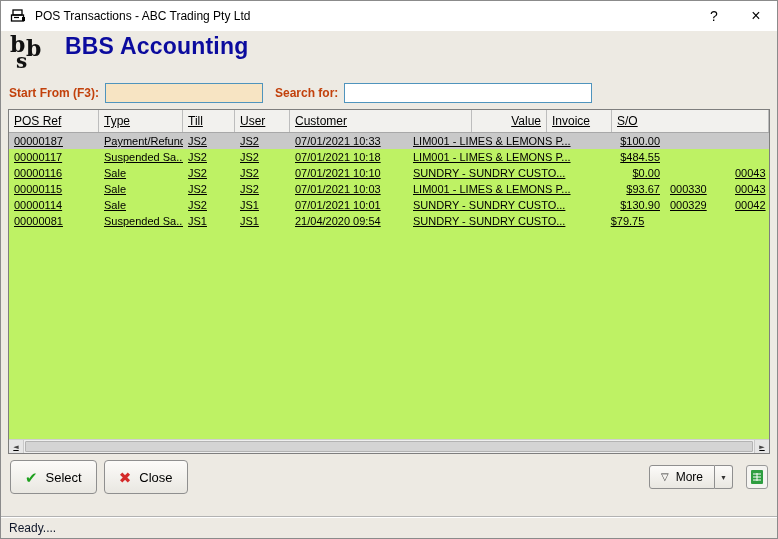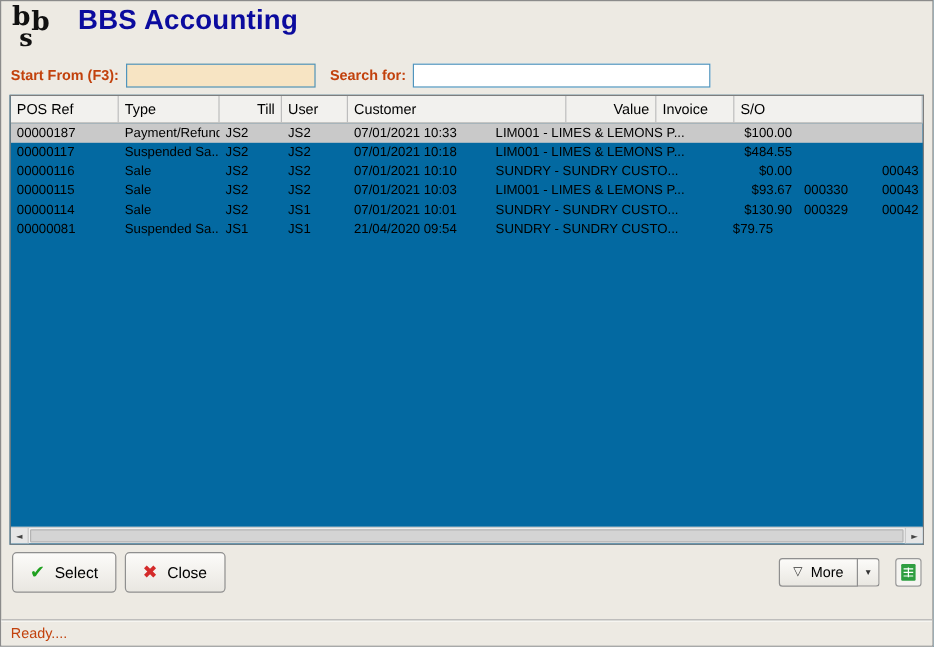--- a/index.html
+++ b/index.html
@@ -58,22 +58,22 @@
     height:20px; border:1px solid #4f94bd; font-size:12px;
     padding:0 4px; font-family:"Liberation Sans", sans-serif; outline:none;
   }
   .start-from-input { width:158px; margin-left:6px; background:#f7e4c3; }
   .search-label { margin-left:12px; }
   .search-input { width:248px; margin-left:6px; background:#ffffff; }
 
   
   .table-wrap {
     margin:0 7px; flex:1 1 auto;
-    background:#0369a1; border:1px solid #7e7e7e;
-    display:flex; flex-direction:column; overflow:hidden;
+    background:#bef264; border:1px solid #7e7e7e;
+    display:flex; flex-direction:column; overflow:hidden;text-decoration:underline;
   }
   .thead {
     display:flex; height:23px; flex:0 0 auto;
     background:#f2f1ee; border-bottom:1px solid #a8a8a8;
   }
   .th {
     font-size:12px; color:#000;
     line-height:22px; padding:0 5px;
     border-right:1px solid #bdbdbd;
     white-space:nowrap; overflow:hidden; flex:0 0 auto;
@@ -154,27 +154,42 @@
   .bottom-gap { flex:0 0 auto; height:16px; }
 
   
   .statusbar {
     flex:0 0 auto; height:22px;
     border-top:1px solid #b2b2b2;
     box-shadow:inset 0 1px 0 #ffffff;
     display:flex; align-items:center;
     padding-left:8px; background:#edeae3;
   }
-  .statusbar span { font-size:12px; color:#c2410c; }
+  .statusbar span { font-size:12px; color:#0f172a; }
 </style>
 </head>
 <body>
 
 <div class="window">
 
+  <div class="titlebar">
+    <span class="title-icon">
+      <svg viewBox="0 0 17 17" width="17" height="17">
+        <rect x="3" y="2" width="9" height="5" fill="none" stroke="#000" stroke-width="1.3"></rect>
+        <rect x="1.5" y="7" width="12" height="6" fill="none" stroke="#000" stroke-width="1.3"></rect>
+        <line x1="4" y1="9.5" x2="9" y2="9.5" stroke="#000" stroke-width="1.2"></line>
+        <rect x="12" y="9" width="3" height="4" fill="#000"></rect>
+      </svg>
+    </span>
+    <span class="title-text">POS Transactions - ABC Trading Pty Ltd</span>
+    <div class="title-controls">
+      <button class="tb-btn">?</button>
+      <button class="tb-btn tb-close">×</button>
+    </div>
+  </div>
 
   <div class="brand">
     <div class="logo">
       <span class="l1">b</span>
       <span class="l2">b</span>
       <span class="l3">s</span>
     </div>
     <div class="brand-text">
       <div class="app-name">BBS Accounting</div>
     </div>
@@ -184,21 +199,21 @@
     <label>Start From (F3):</label>
     <input class="start-from-input" type="text" value="" style="">
     <label class="search-label">Search for:</label>
     <input class="search-input" type="text" value="" style="">
   </div>
 
   <div class="table-wrap">
     <div class="thead">
         <div class="th" style="width: 90px;">POS Ref</div>
         <div class="th" style="width: 84px;">Type</div>
-        <div class="th" style="width: 52px; text-align: right;">Till</div>
+        <div class="th" style="width: 52px;">Till</div>
         <div class="th" style="width: 55px;">User</div>
         <div class="th" style="width: 182px;">Customer</div>
         <div class="th num" style="width: 75px;">Value</div>
         <div class="th" style="width: 65px;">Invoice</div>
         <div class="th" style="width: 42px; flex: 1 1 auto;">S/O</div>
       </div>
     <div class="tbody">
         <div class="tr selected">
           <div class="td" style="width: 90px;">00000187</div>
           <div class="td" style="width: 84px;">Payment/Refund</div>

